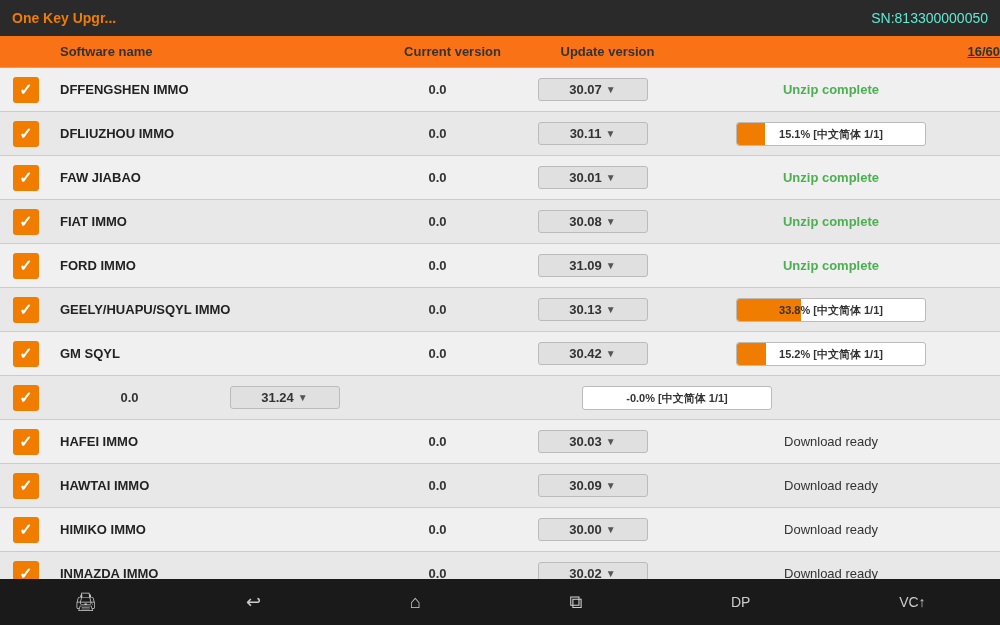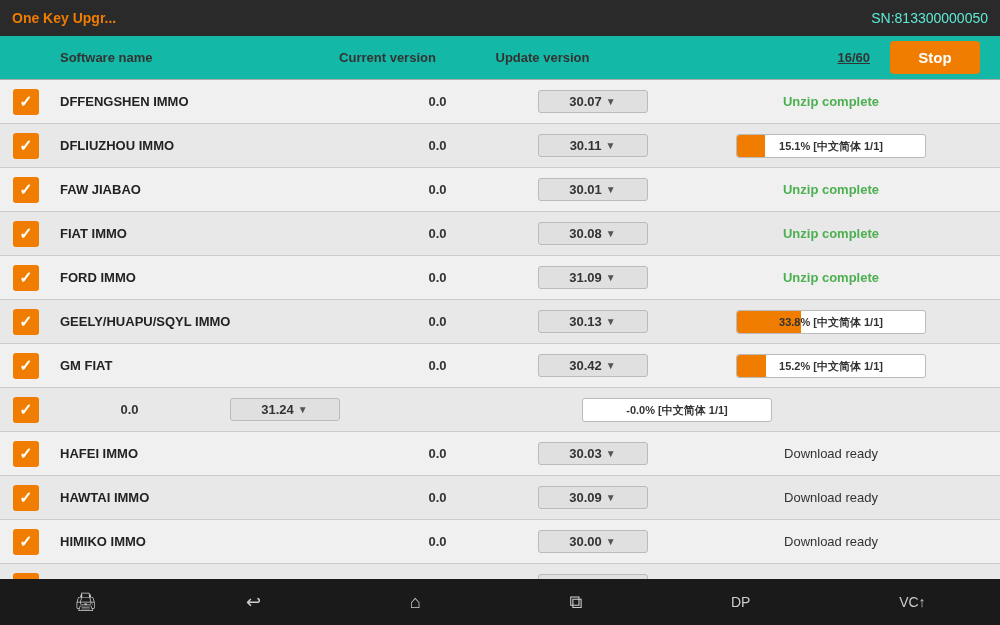--- a/index.html
+++ b/index.html
@@ -31,22 +31,22 @@
     }
     #title-bar .serial {
       color: #5eead4;
       font-size: 14px;
     }
 
     
     #header-row {
       display: flex;
       align-items: center;
-      background: #14b8a6;
-      height: 44px;
+      background: #f97316;
+      height: 32px;
       border-bottom: 1px solid #aaa;
     }
     .col-check { width: 52px; min-width: 52px; text-align: center; }
     .col-name { flex: 1; padding-left: 8px; font-weight: bold; color: #333; }
     .col-current { width: 155px; min-width: 155px; text-align: center; font-weight: bold; color: #333; }
     .col-update { width: 155px; min-width: 155px; text-align: center; font-weight: bold; color: #333; }
     .col-status { width: 200px; min-width: 200px; text-align: center; font-weight: bold; color: #333; }
     .col-stop { width: 130px; min-width: 130px; display: flex; align-items: center; justify-content: center; }
 
     .stop-btn {
@@ -193,23 +193,20 @@
   </div>
   <div class="serial">SN:813300000050</div>
 </div>
 
 <div id="header-row">
   <div class="col-check"></div>
   <div class="col-name">Software name</div>
   <div class="col-current">Current version</div>
   <div class="col-update">Update version</div>
   <div class="col-status" style="flex:1; text-align:right; font-weight:bold; color:#333;text-decoration:underline;">16/60</div>
-  <div class="col-stop">
-    <button class="stop-btn">Stop</button>
-  </div>
 </div>
 
 <div id="table-body">
 <div class="table-row">
       <div class="check-cell col-check">
         <div class="checkbox-orange">✓</div>
       </div>
       <div class="name-cell col-name">DFFENGSHEN IMMO</div>
       <div class="current-cell col-current">0.0</div>
       <div class="update-cell col-update">
@@ -307,21 +304,21 @@
         <div class="progress-bar-container">
           <div class="progress-bar-fill" style="width:33.8%;"></div>
           <div class="progress-bar-text">33.8% [中文简体 1/1]</div>
         </div>
       </div>
     </div>
     <div class="table-row">
       <div class="check-cell col-check">
         <div class="checkbox-orange">✓</div>
       </div>
-      <div class="name-cell col-name">GM FIAT</div>
+      <div class="name-cell col-name">GM SQYL</div>
       <div class="current-cell col-current">0.0</div>
       <div class="update-cell col-update">
         <div class="update-select">
           <span class="ver-text">30.42</span>
           <span class="chevron">▼</span>
         </div>
       </div>
       <div class="status-cell" style="flex:1;">
 
         <div class="progress-bar-container">

